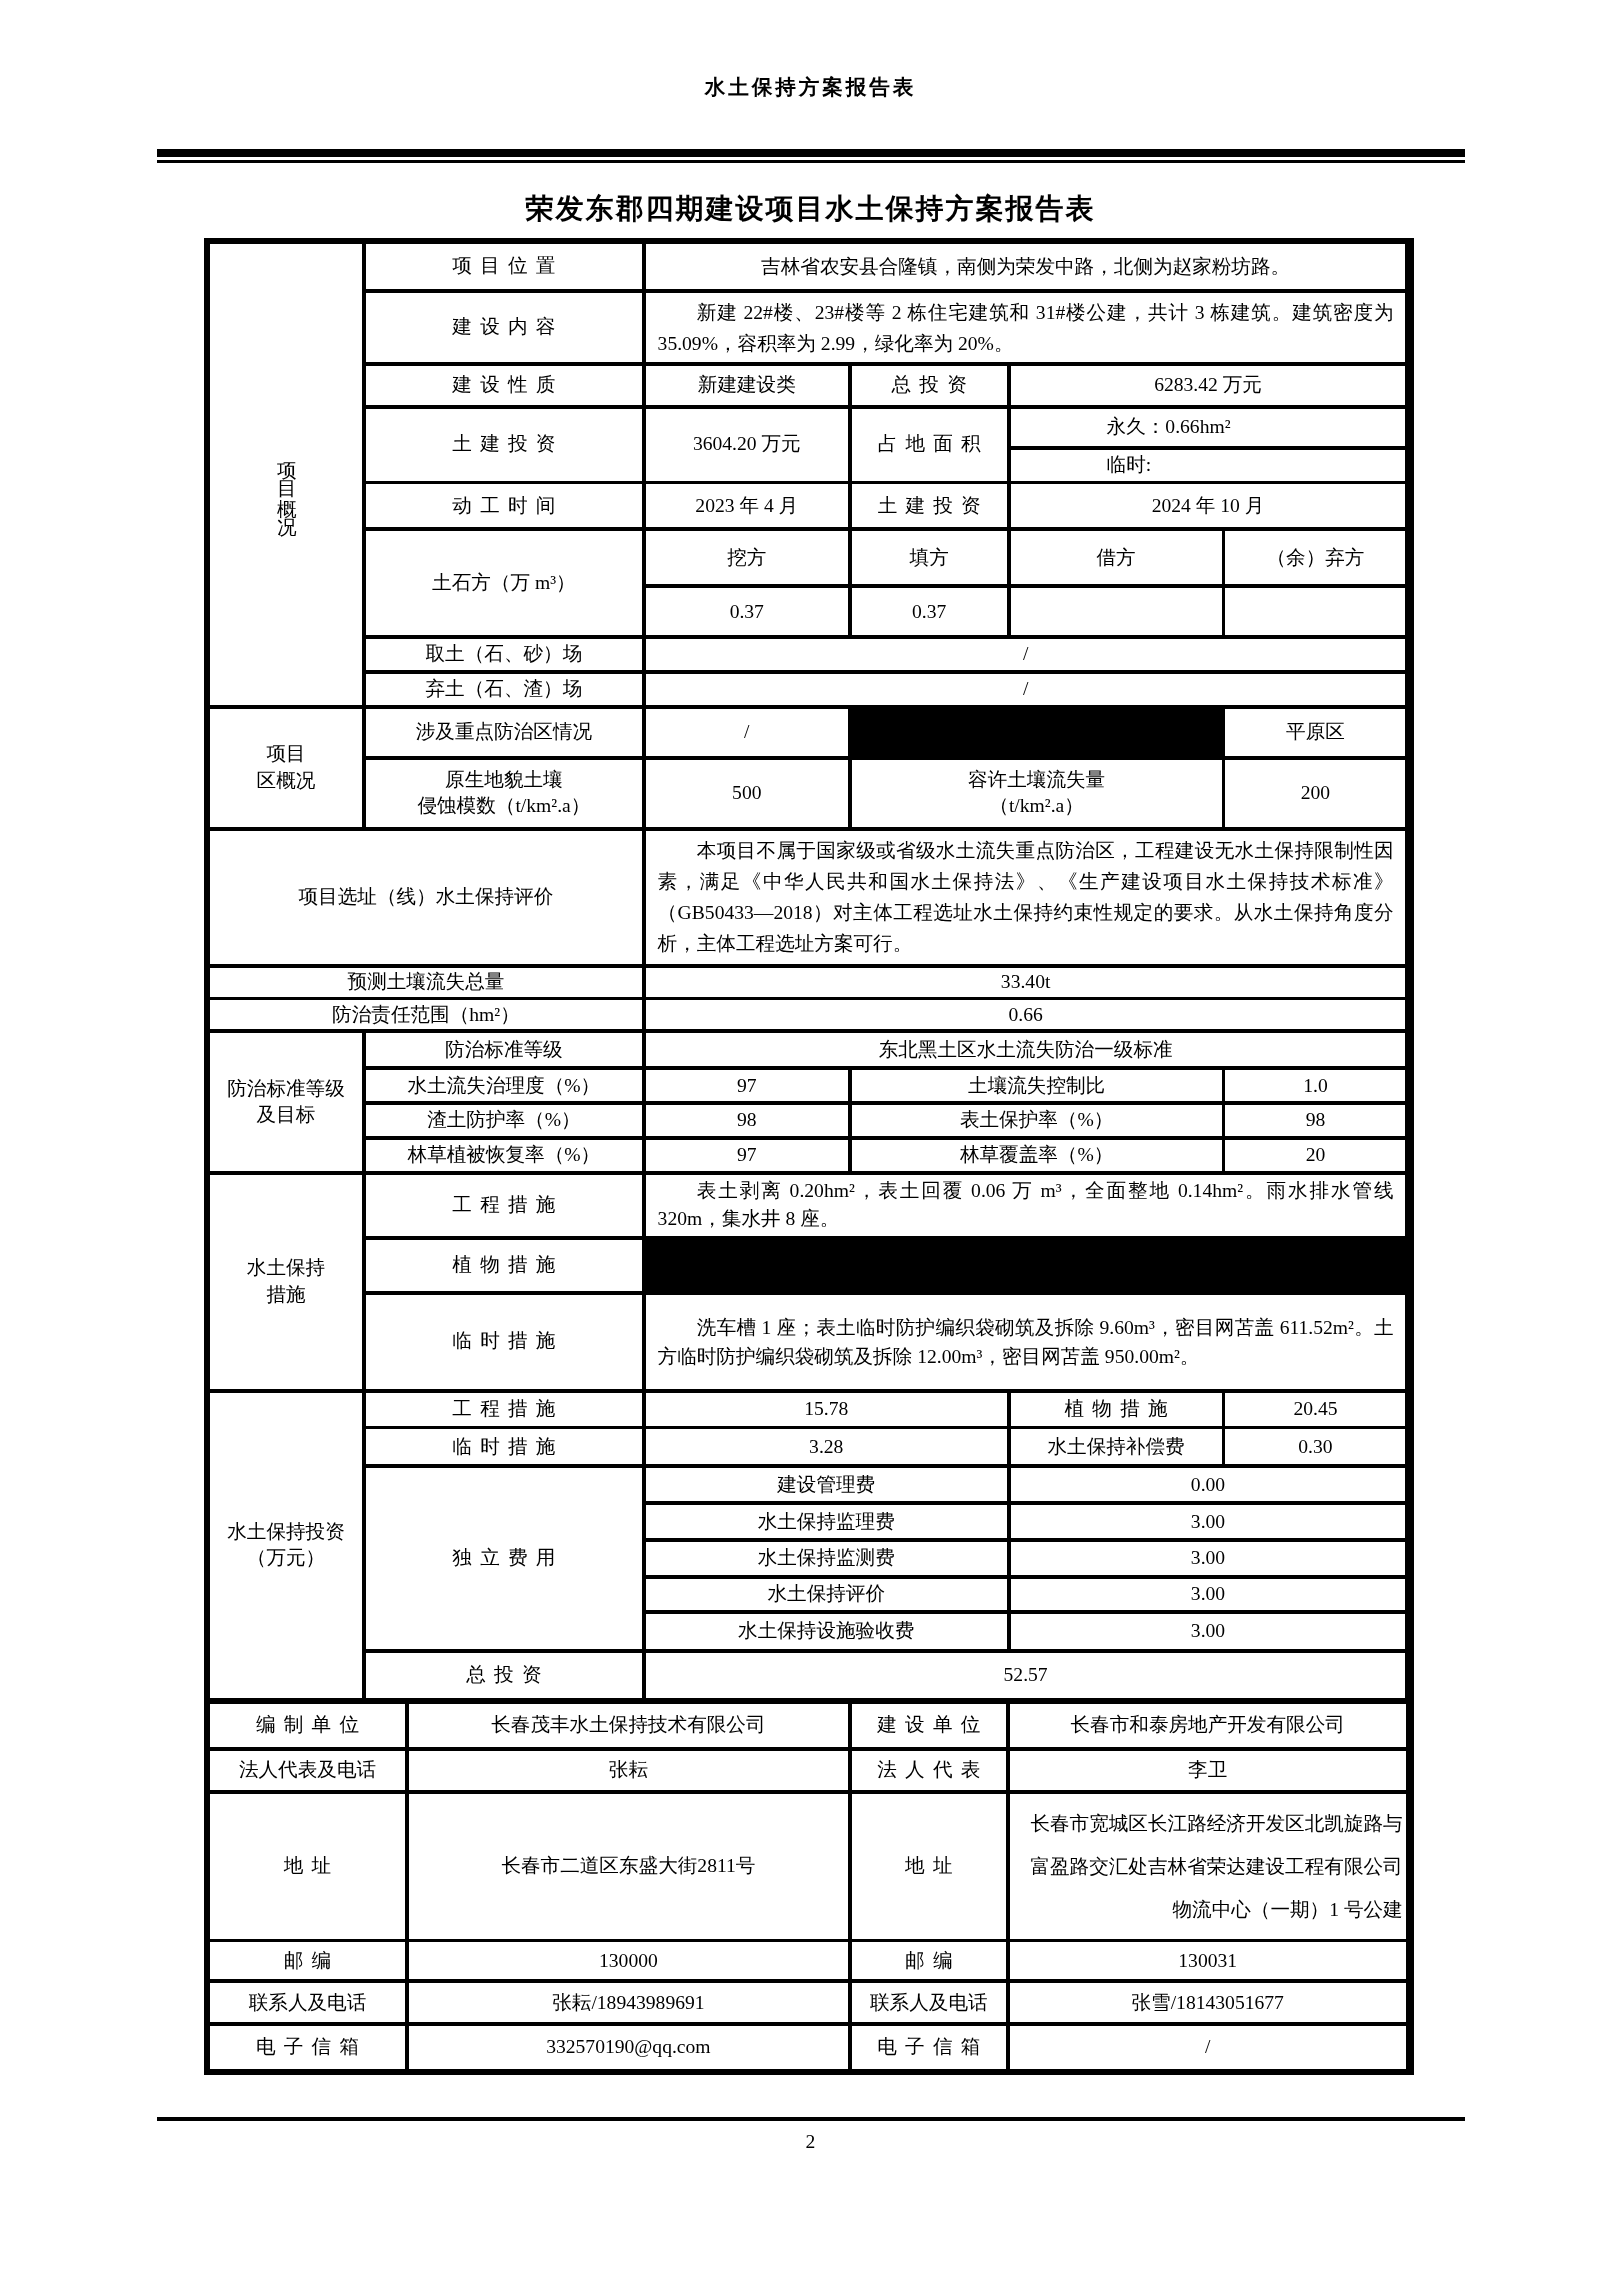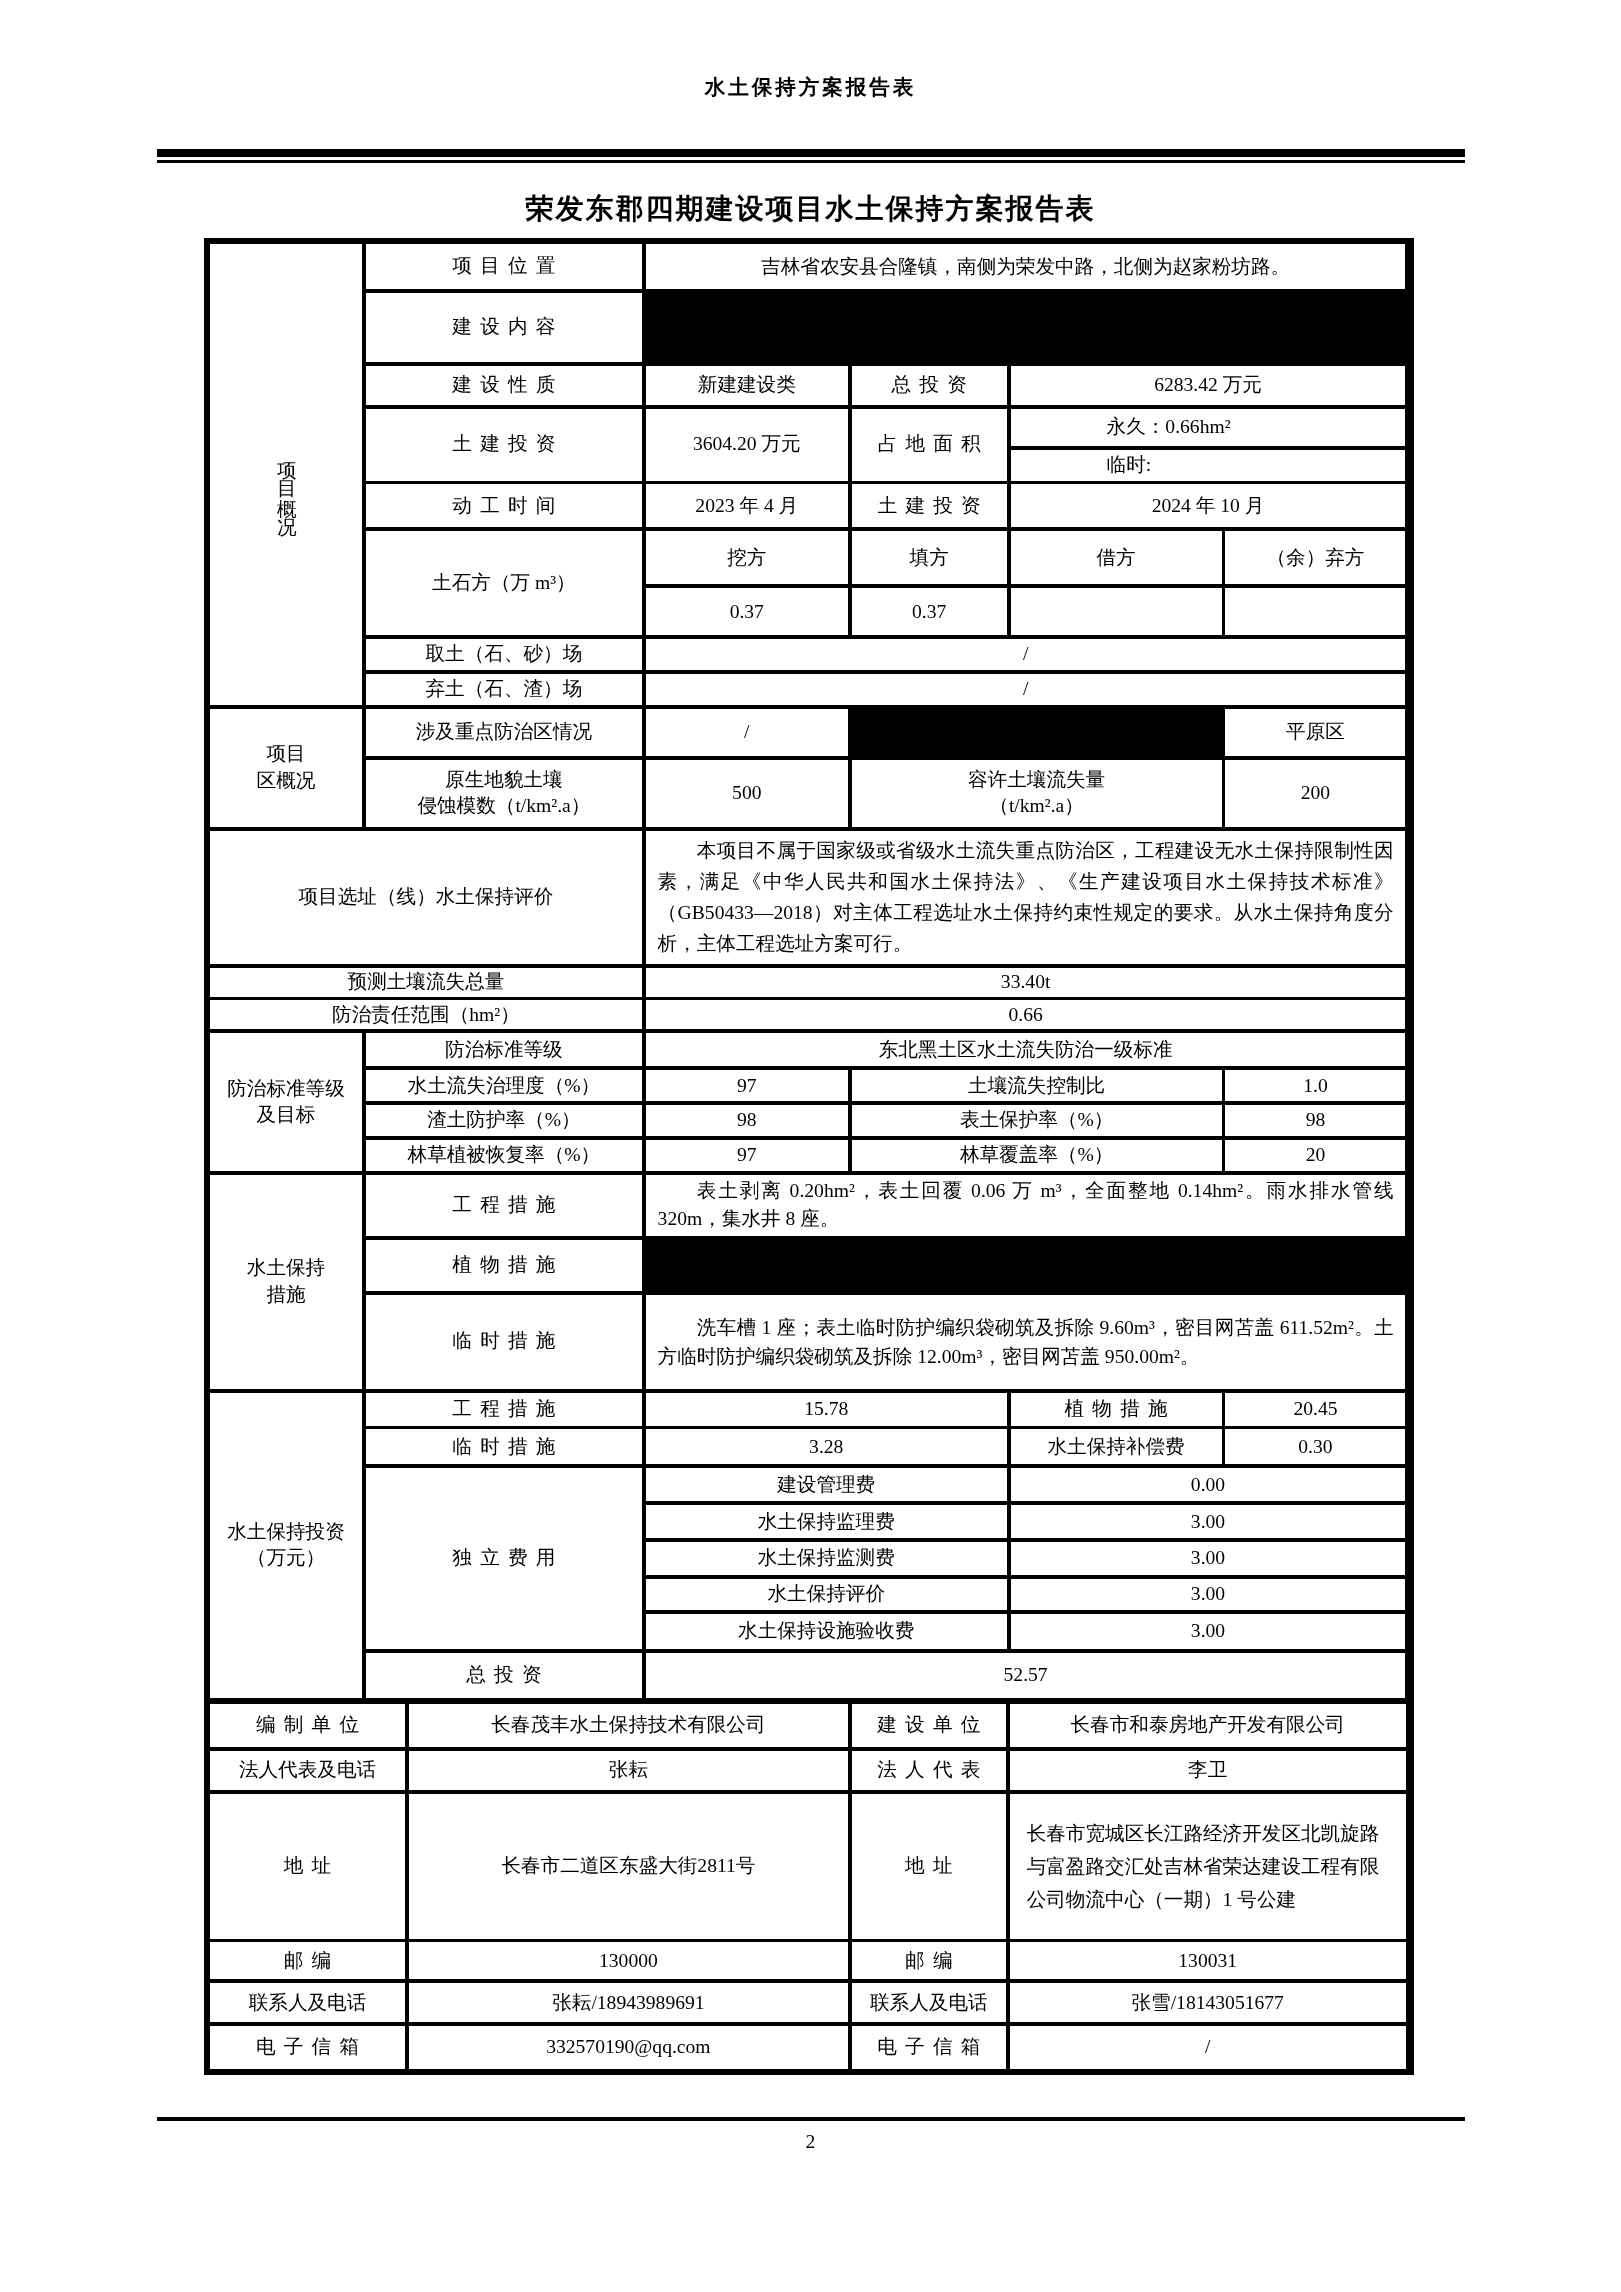--- a/index.html
+++ b/index.html
@@ -27,22 +27,22 @@
   .pre{white-space:pre-line;}
   .vert{writing-mode:vertical-rl;text-orientation:upright;letter-spacing:0.95em;padding-top:0.95em;}
   .para{display:block;text-align:justify;font-size:19.6px;line-height:31px;padding:3.9px 11.8px;
         text-indent:2em;box-sizing:border-box;}
   .p-tight{line-height:28px;padding:2px 11.8px;}
   .p-mid{line-height:29px;padding:2.9px 11.8px;}
   .noind{text-indent:0;}
   .jlast{text-align-last:justify;}
   .vcent{display:flex;flex-direction:column;justify-content:center;}
   .leftpad{justify-content:flex-start;text-align:right;padding-left:96px;}
-  .addr{display:flex;align-items:center;justify-content:center;text-align:left;
-        font-size:19.6px;line-height:33px;padding:2px 17px;}
+  .addr{display:flex;align-items:center;justify-content:center;text-align:right;
+        font-size:19.6px;line-height:43px;padding:2px 3px;}
   .ftr-rule{position:absolute;top:2117px;left:157px;width:1308px;height:3.9px;background:#000;}
   .pgnum{position:absolute;top:2131px;left:0;width:100%;text-align:center;font-size:19.6px;}
 </style>
 </head>
 <body>
 
 <div class="page">
 
   <div class="hdr-title">水土保持方案报告表</div>
   <div class="hdr-rule">
@@ -56,20 +56,21 @@
     <div class="ga">
 
       <div class="c" style="grid-column:1;grid-row:1/11">
           <span class="vert">项目概况</span>
         </div>
 
       <div class="c sp" style="grid-column:2;grid-row:1">项目位置</div>
       <div class="c sp" style="grid-column:2;grid-row:2">建设内容</div>
 
       <div class="c para noind jlast vcent" style="grid-column:3/7;grid-row:1">吉林省农安县合隆镇，南侧为荣发中路，北侧为赵家粉坊路。</div>
+      <div class="c para" style="grid-column:3/7;grid-row:2">新建 22#楼、23#楼等 2 栋住宅建筑和 31#楼公建，共计 3 栋建筑。建筑密度为 35.09%，容积率为 2.99，绿化率为 20%。</div>
 
       <div class="c sp" style="grid-column:2;grid-row:3">建设性质</div>
       <div class="c" style="grid-column:3;grid-row:3">新建建设类</div>
       <div class="c sp" style="grid-column:4;grid-row:3">总投资</div>
       <div class="c" style="grid-column:5/7;grid-row:3">6283.42 万元</div>
 
       <div class="c sp" style="grid-column:2;grid-row:4/6">土建投资</div>
       <div class="c" style="grid-column:3;grid-row:4/6">3604.20 万元</div>
       <div class="c sp" style="grid-column:4;grid-row:4/6">占地面积</div>
       <div class="c leftpad" style="grid-column:5/7;grid-row:4">永久：0.66hm²</div>

